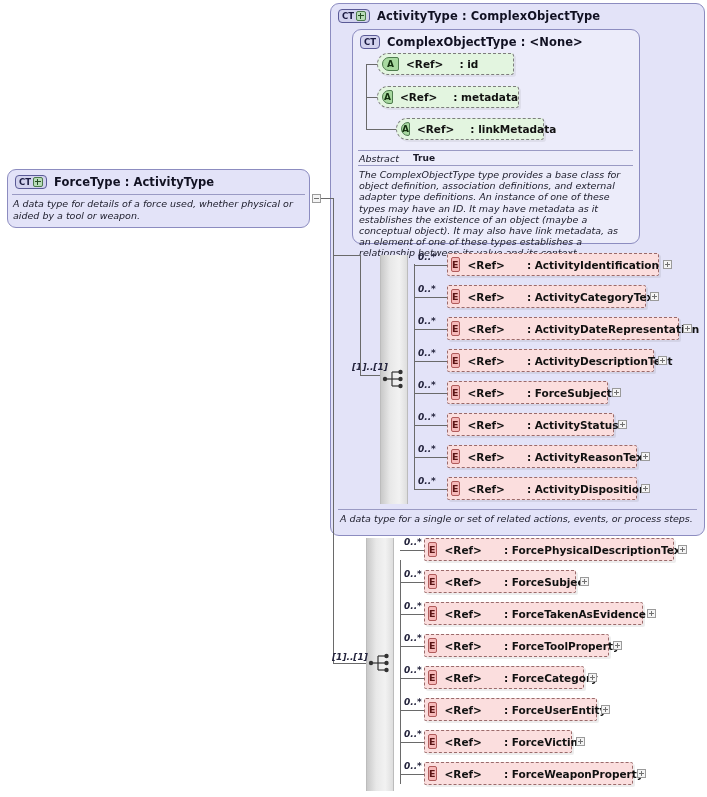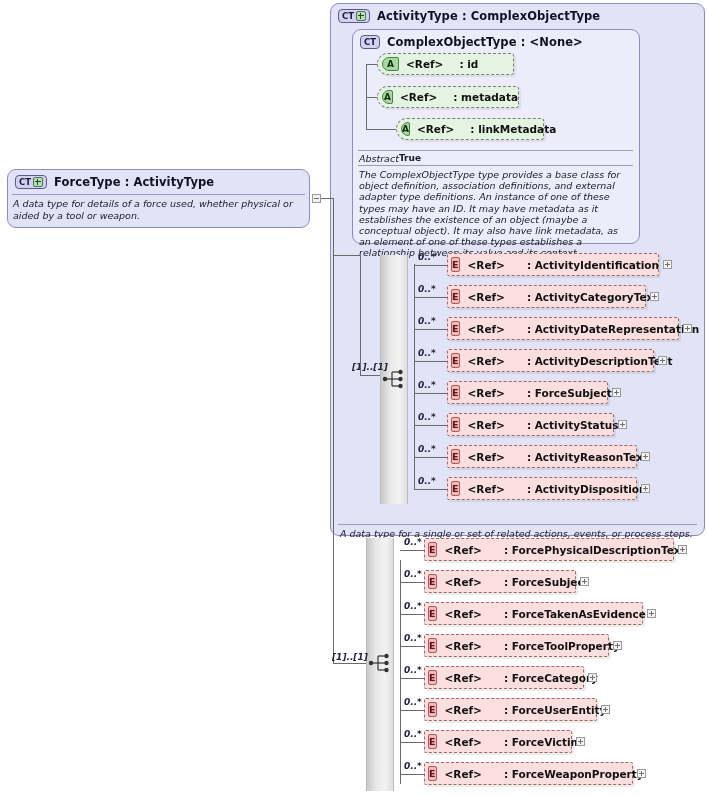--- a/index.html
+++ b/index.html
@@ -82,20 +82,21 @@
   }
   .annot {
     font-size: 9.5px;
     font-style: italic;
     color: #1a1a28;
     line-height: 1.22;
     padding: 3px 7px 5px 7px;
   }
   .annot-table {
     display: flex;
+    gap: 14px;
     font-size: 9.5px;
     padding: 2px 7px 2px 7px;
   }
   .annot-table .k { font-style: italic; color: #1a1a28; }
   .annot-table .v { font-weight: bold; font-size: 9px; color: #1a1a28; }
 
   
   .attr-node {
     position: absolute;
     box-sizing: border-box;
@@ -231,21 +232,21 @@
   <div class="typebox" style="left:330px; top:3px; width:375px; height:533px;">
     <div class="hdr">
       <span class="badge-ct">
         <span>CT</span>
           <span class="plus"></span>
       </span>
       <span class="hdr-title">ActivityType : ComplexObjectType</span>
     </div>
   </div>
 
-  <div class="abs" style="left:336px; top:509px; width:363px;margin-top:15px;">
+  <div class="abs" style="left:336px; top:509px; width:363px;">
     <div class="sep" style="margin:0 2px;"></div>
     <div class="annot" style="padding:3px 4px 0 4px;">A data type for a single or set of related actions, events, or process steps.</div>
   </div>
 
   <div class="typebox" style="left:352px; top:29px; width:288px; height:215px; background:#ececfa;">
     <div class="hdr">
       <span class="badge-ct">
         <span>CT</span>
       </span>
       <span class="hdr-title">ComplexObjectType : &lt;None&gt;</span>

